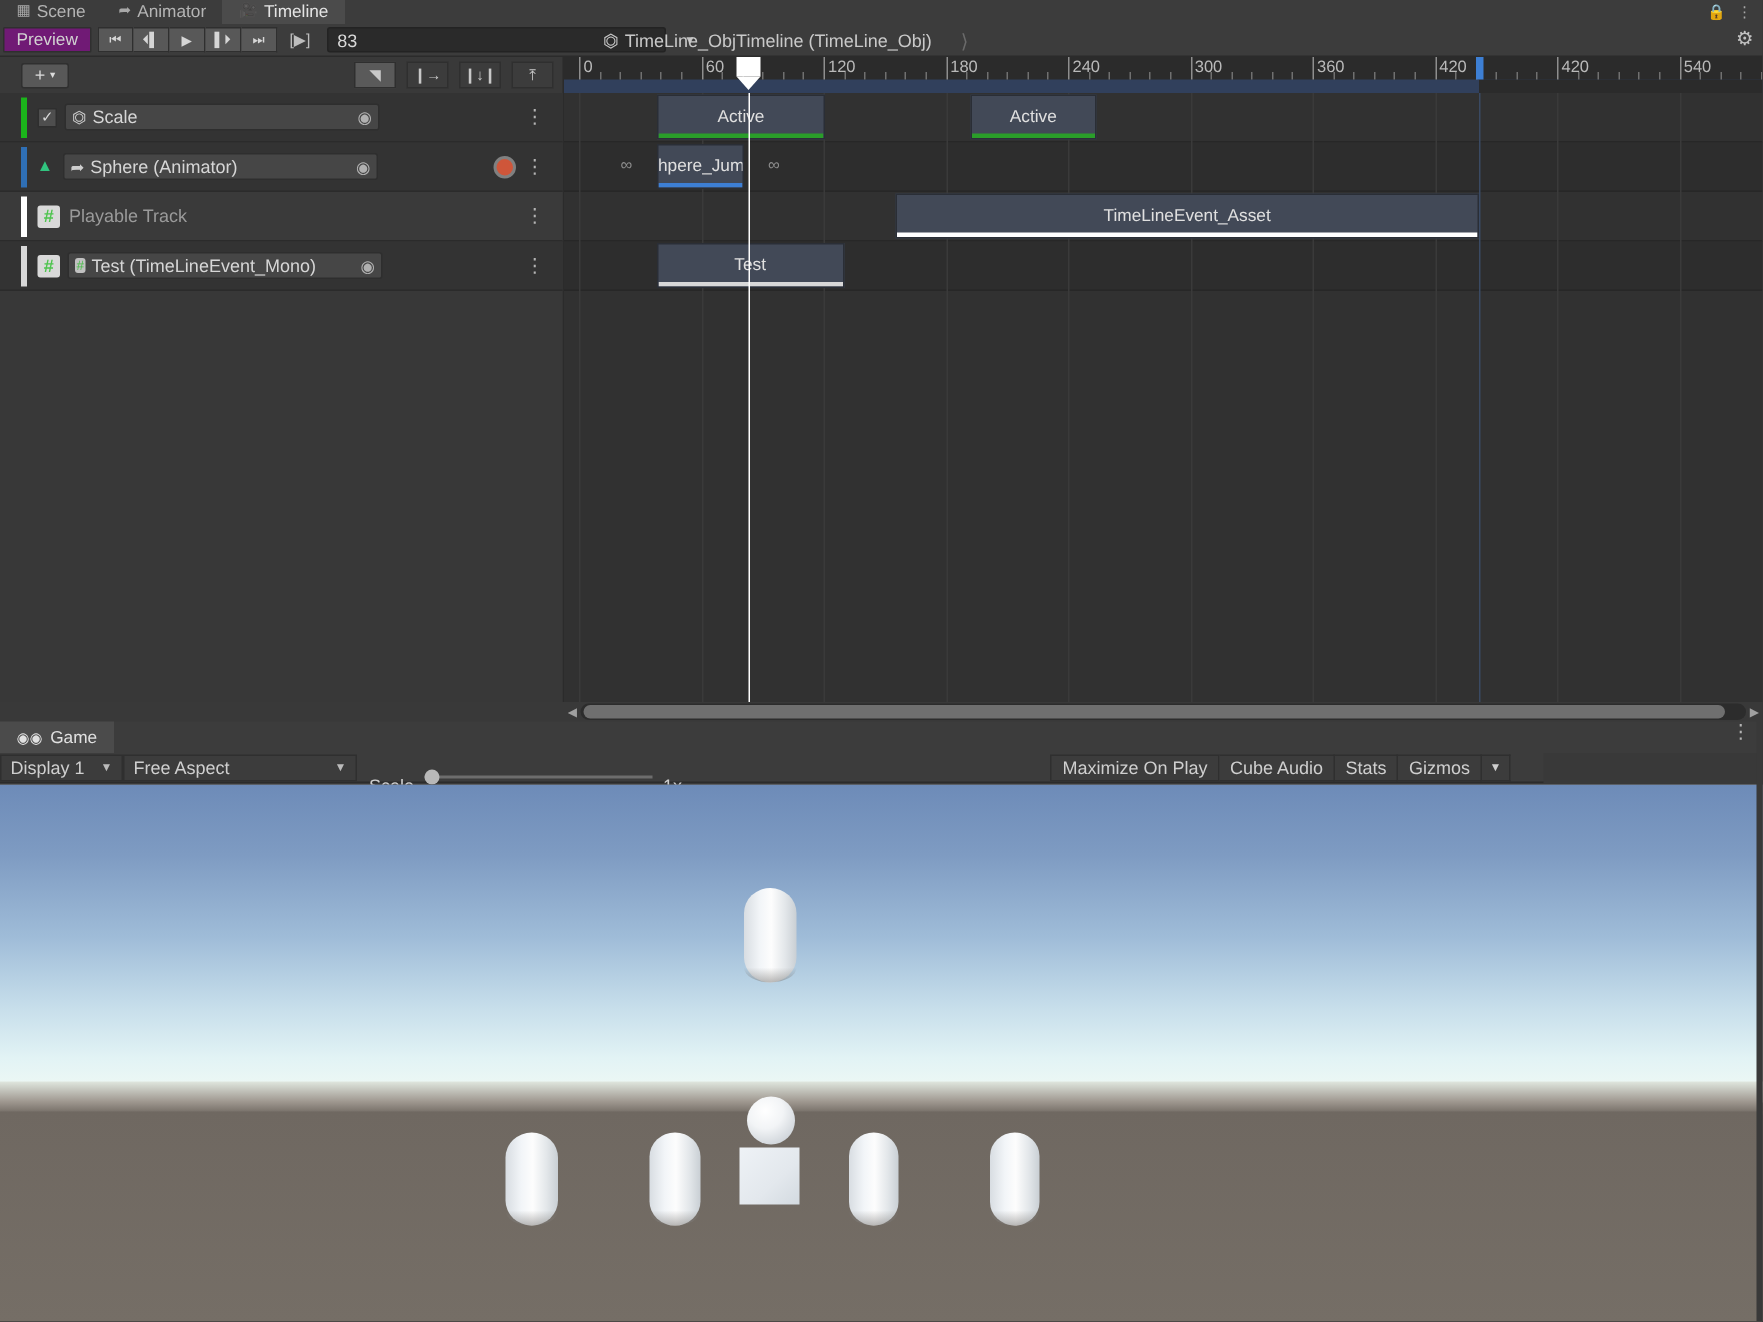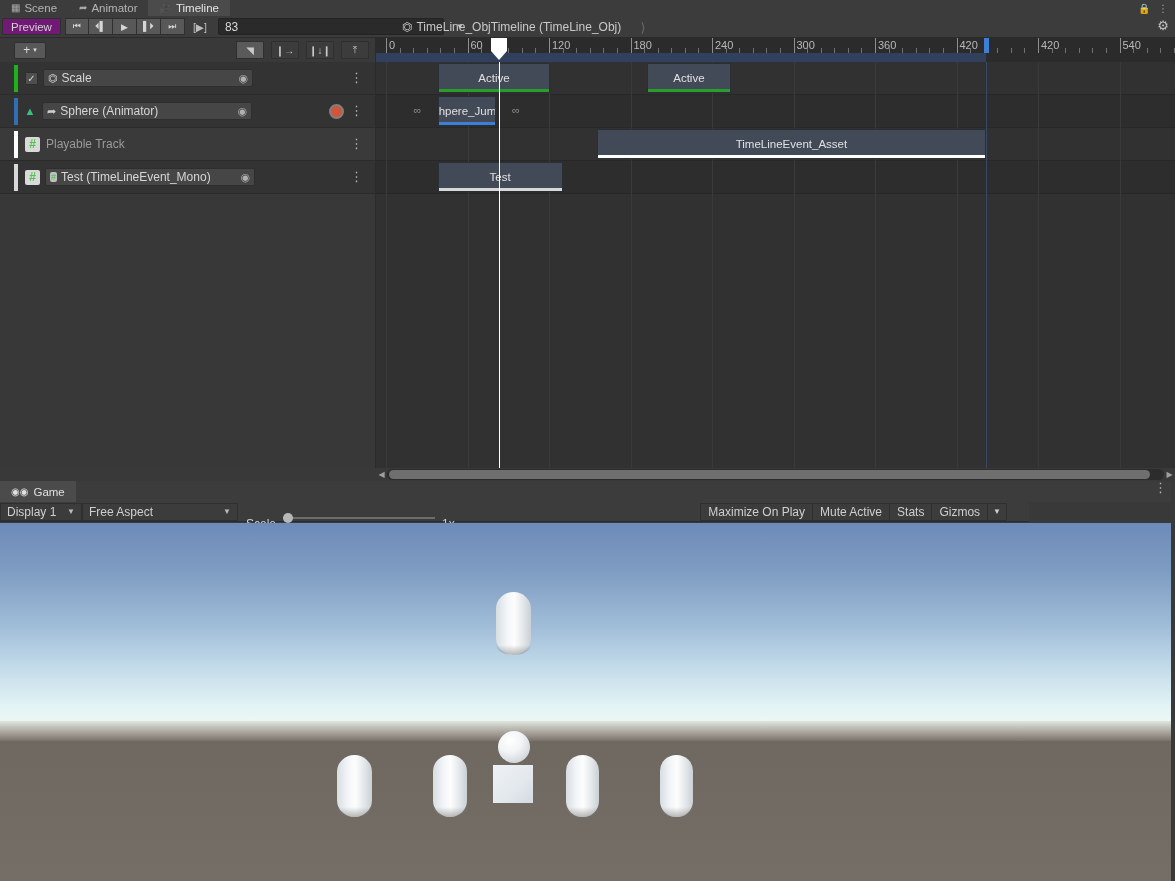--- a/index.html
+++ b/index.html
@@ -444,21 +444,21 @@
       </div>
       <div class="scalewrap">
         <span>Scale</span>
         <div class="slider">
           <div class="sknob"></div>
         </div>
         <span>1x</span>
       </div>
       <div style="margin-left:auto;display:flex;align-items:center;padding-right:22px">
         <div class="gbtn">Maximize On Play</div>
-        <div class="gbtn">Mute Active</div>
+        <div class="gbtn">Cube Audio</div>
         <div class="gbtn">Stats</div>
         <div class="gbtn">Gizmos</div>
         <div class="gbtn" style="padding:0 5px;font-size:8px">▼</div>
       </div>
     </div>
 
     <div class="viewport">
       <div class="sky"></div>
       <div class="horizonblend"></div>
       <div class="ground"></div>

